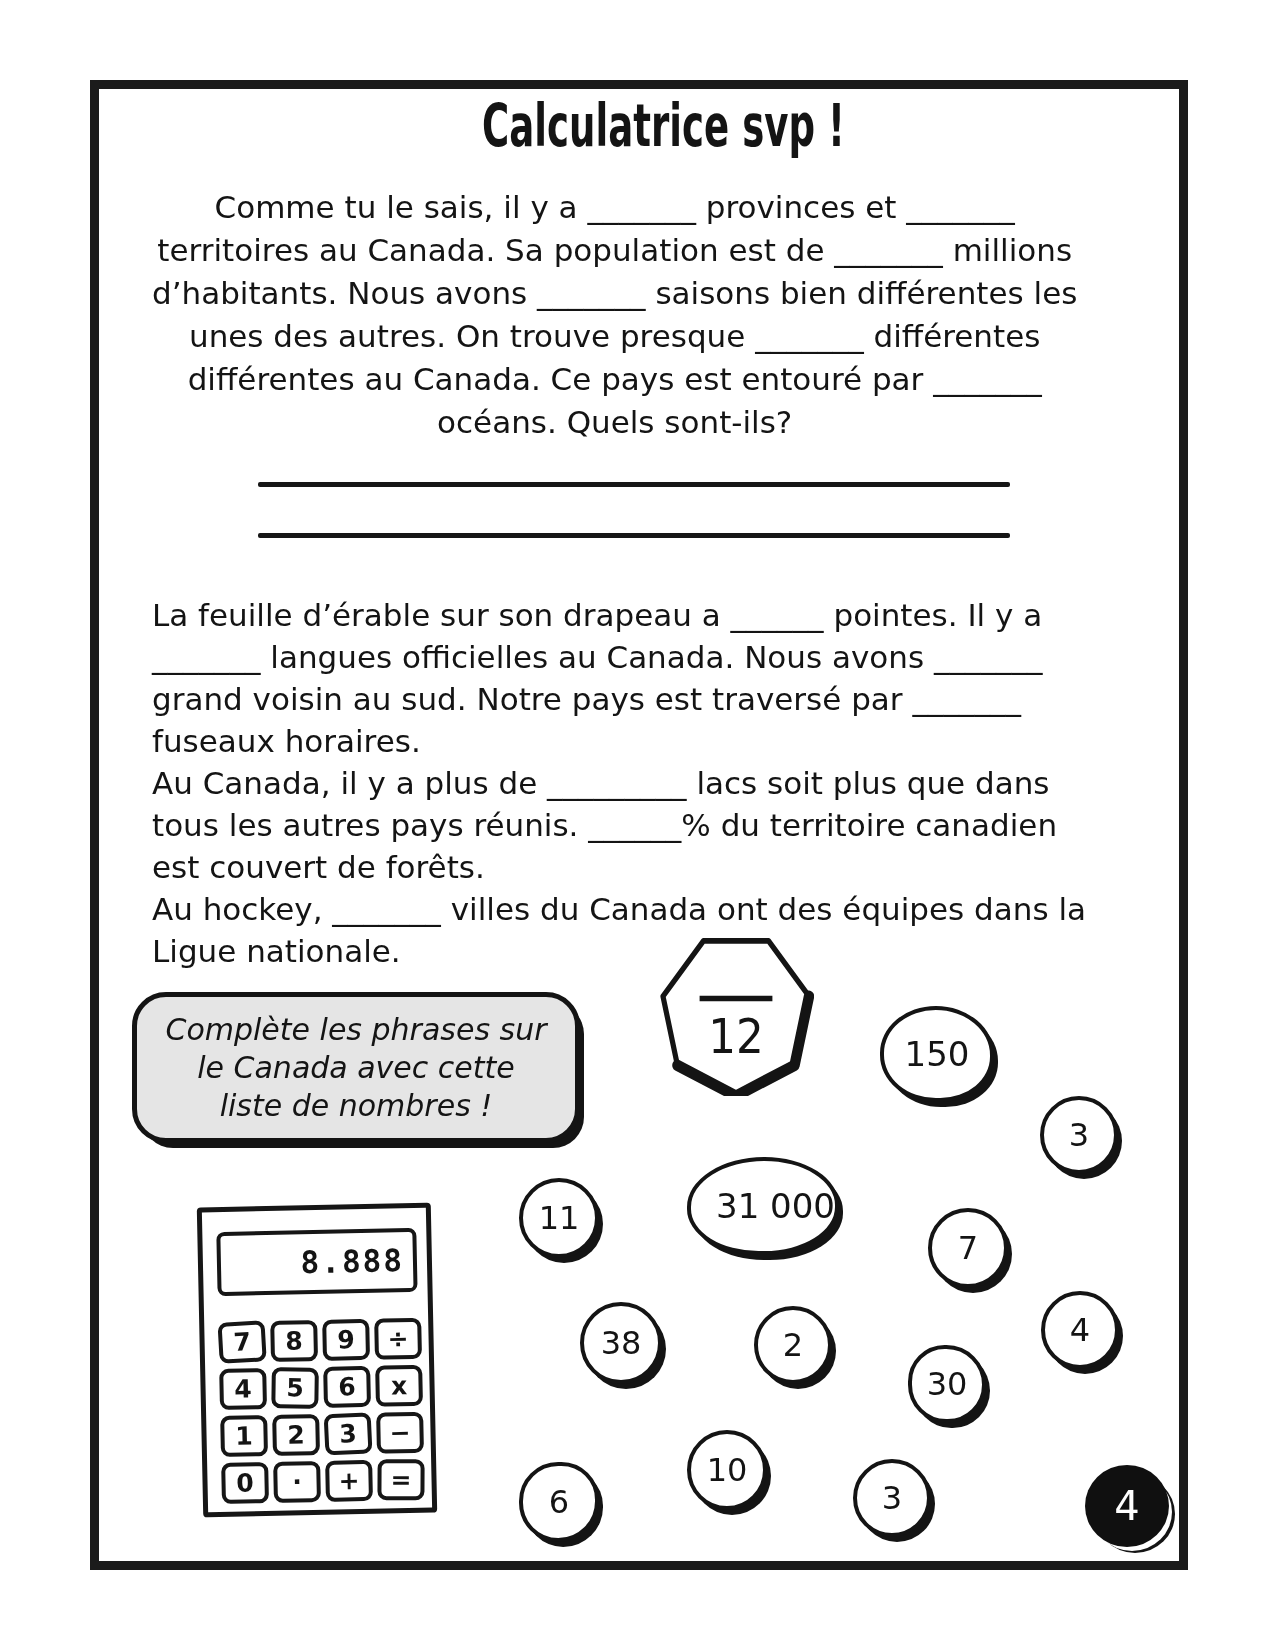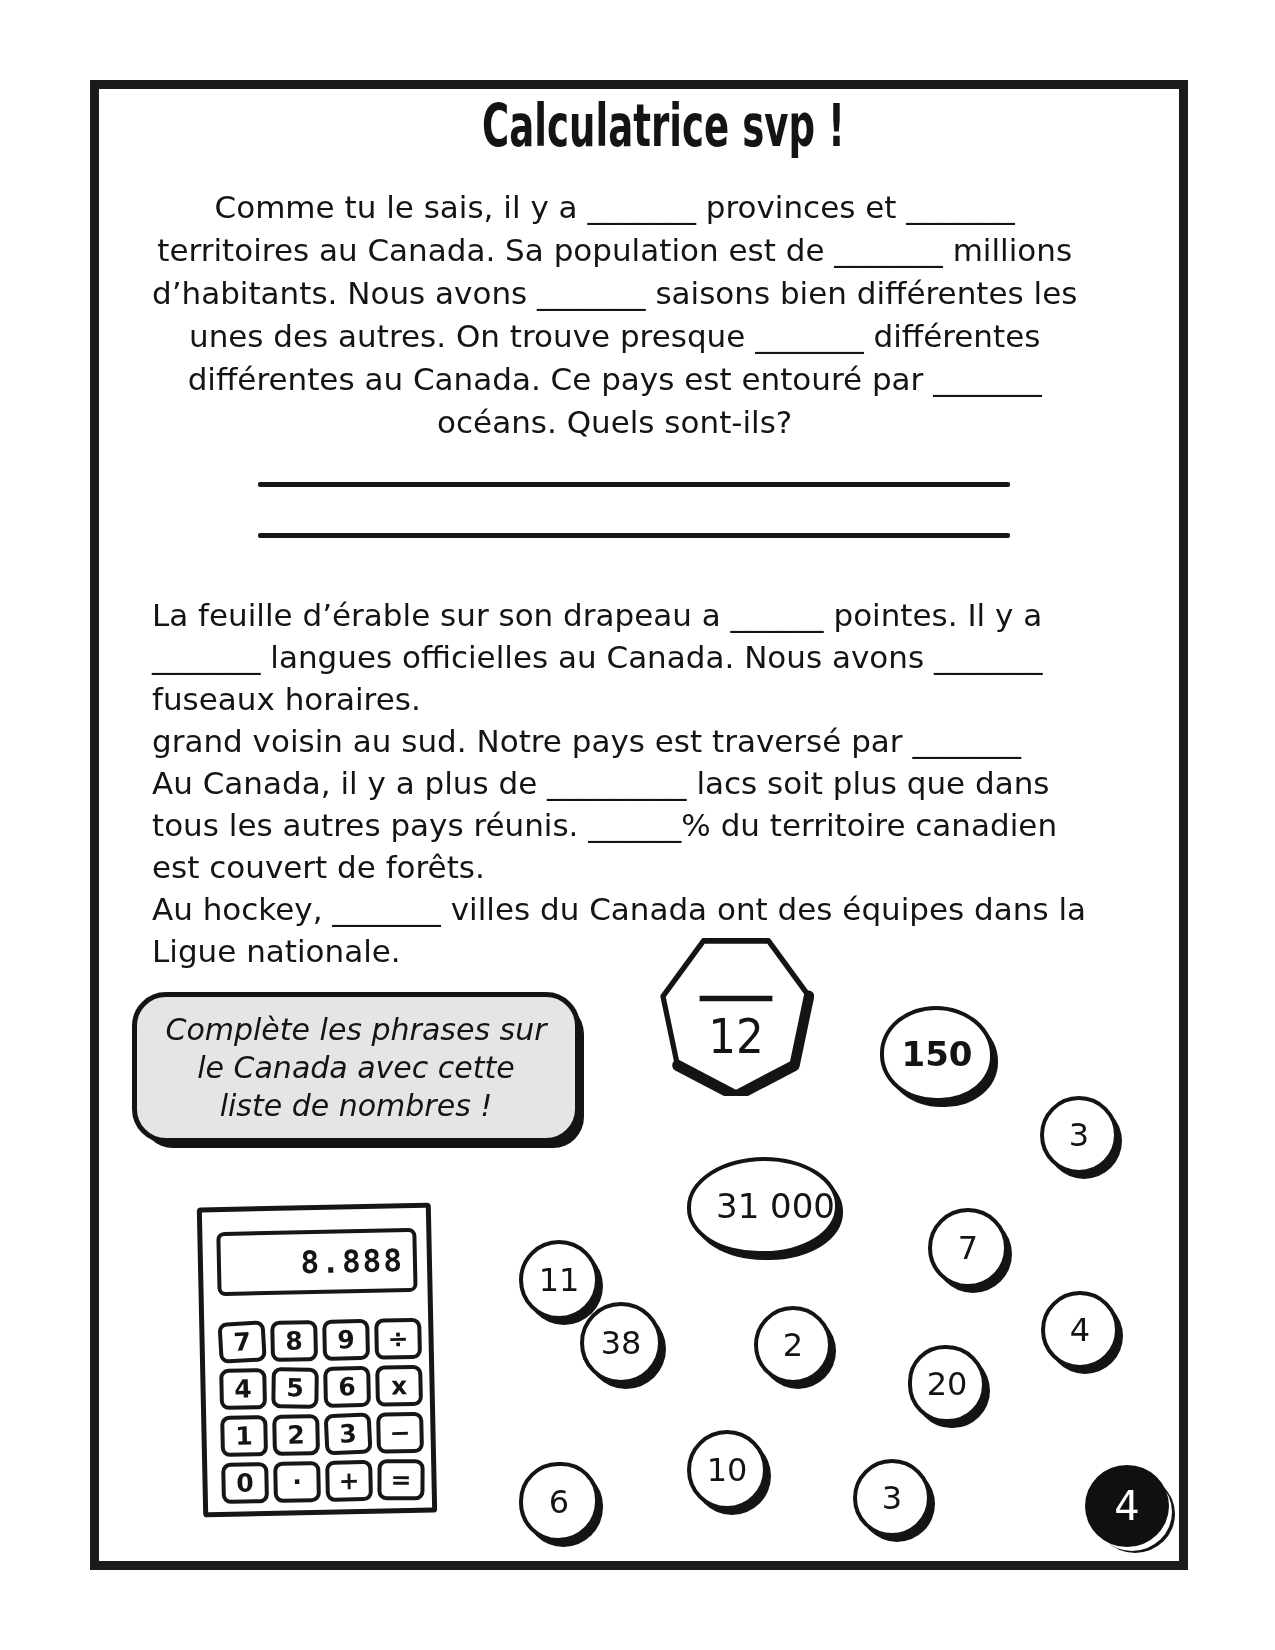--- a/index.html
+++ b/index.html
@@ -77,22 +77,22 @@
     <div>différentes au Canada. Ce pays est entouré par _______</div>
     <div>océans. Quels sont-ils?</div>
   </div>
 
   <div class="answer-line" style="top:482px;"></div>
   <div class="answer-line" style="top:533px;"></div>
 
   <div class="para" id="bodyp">
     <div>La feuille d’érable sur son drapeau a ______ pointes. Il y a</div>
     <div>_______ langues officielles au Canada. Nous avons _______</div>
+    <div>grand voisin au sud. Notre pays est traversé par _______</div>
     <div>fuseaux horaires.</div>
-    <div>grand voisin au sud. Notre pays est traversé par _______</div>
     <div>Au Canada, il y a plus de _________ lacs soit plus que dans</div>
     <div>tous les autres pays réunis. ______% du territoire canadien</div>
     <div>est couvert de forêts.</div>
     <div>Au hockey, _______ villes du Canada ont des équipes dans la</div>
     <div>Ligue nationale.</div>
   </div>
 
   <svg class="heptagon" viewBox="0 0 150 150" preserveAspectRatio="none">
     <polygon points="75,150 18.7,122.9 4.8,62 43.8,13.1 106.2,13.1 145.2,62 131.3,122.9" fill="#ffffff" stroke="#141414" stroke-width="5" stroke-linejoin="round"></polygon>
     <polyline points="145.2,62 131.3,122.9 75,150 18.7,122.9" fill="none" stroke="#141414" stroke-width="10" stroke-linejoin="round" stroke-linecap="round"></polyline>
@@ -121,46 +121,46 @@
       <div class="calc-key">2</div>
       <div class="calc-key">3</div>
       <div class="calc-key">−</div>
       <div class="calc-key">0</div>
       <div class="calc-key">·</div>
       <div class="calc-key">+</div>
       <div class="calc-key">=</div>
     </div>
   </div>
 
-  <div class="bubble" style="left:880px; top:1006px; width:114px; height:96px; border-radius:50% 52% 48% 50%;font-weight:bold;">
+  <div class="bubble" style="left:880px; top:1006px; width:114px; height:96px; border-radius:50% 52% 48% 50%;">
     <span>150</span>
   </div>
   <div class="bubble small" style="left:1040px; top:1096px; width:78px; height:78px;">
     <span>3</span>
   </div>
-  <div class="bubble small" style="left:519px; top:1240px; width:80px; height:80px;">
+  <div class="bubble small" style="left:519px; top:1178px; width:80px; height:80px;">
     <span>11</span>
   </div>
   <div class="bubble" style="left:687px; top:1157px; width:152px; height:98px; border-radius:52% 50% 50% 48%;justify-content:flex-end;">
     <span>31 000</span>
   </div>
   <div class="bubble small" style="left:928px; top:1208px; width:80px; height:80px;">
     <span>7</span>
   </div>
   <div class="bubble small" style="left:580px; top:1302px; width:82px; height:82px;">
     <span>38</span>
   </div>
   <div class="bubble small" style="left:754px; top:1306px; width:78px; height:78px;">
     <span>2</span>
   </div>
   <div class="bubble small" style="left:1041px; top:1291px; width:78px; height:78px;">
     <span>4</span>
   </div>
   <div class="bubble small" style="left:908px; top:1345px; width:78px; height:78px; border-radius:48% 52% 50% 50%;">
-    <span>20</span>
+    <span>30</span>
   </div>
   <div class="bubble small" style="left:687px; top:1430px; width:80px; height:80px;">
     <span>10</span>
   </div>
   <div class="bubble small" style="left:519px; top:1462px; width:80px; height:80px; border-radius:50% 48% 52% 50%;">
     <span>6</span>
   </div>
   <div class="bubble small" style="left:853px; top:1459px; width:78px; height:78px;">
     <span>3</span>
   </div>

